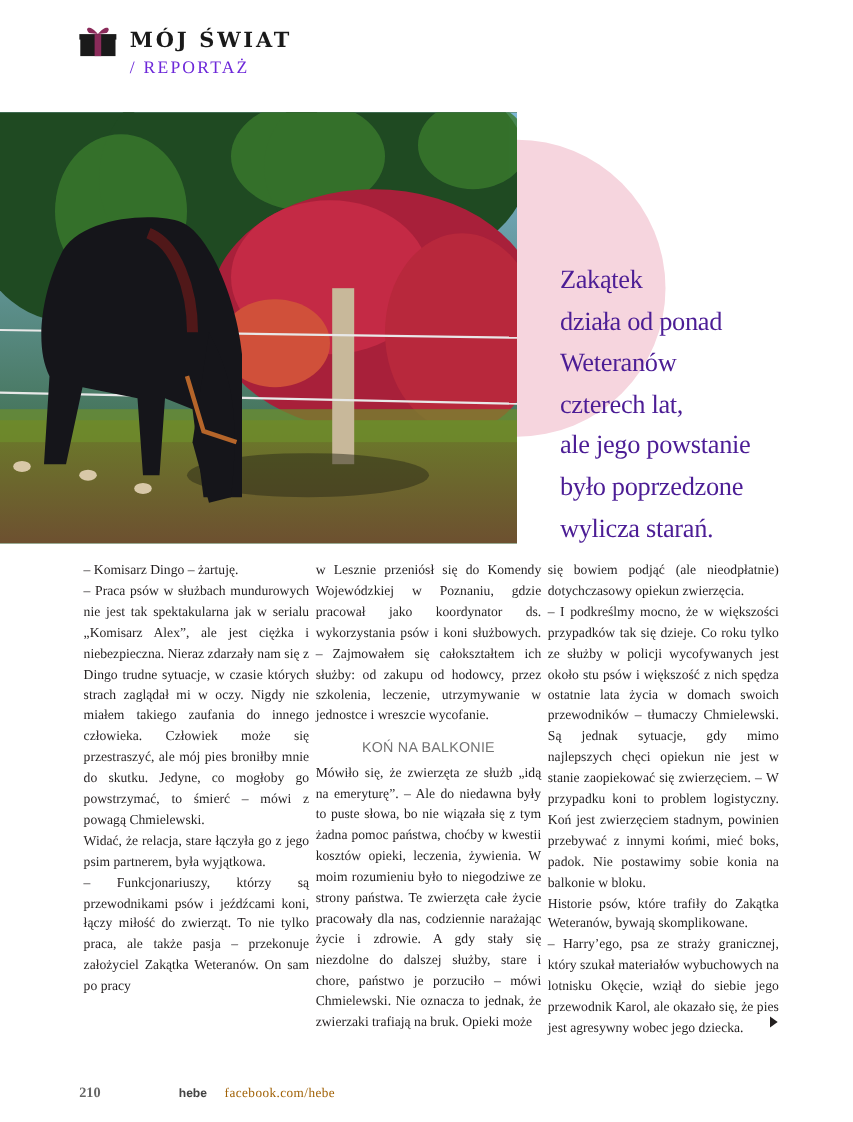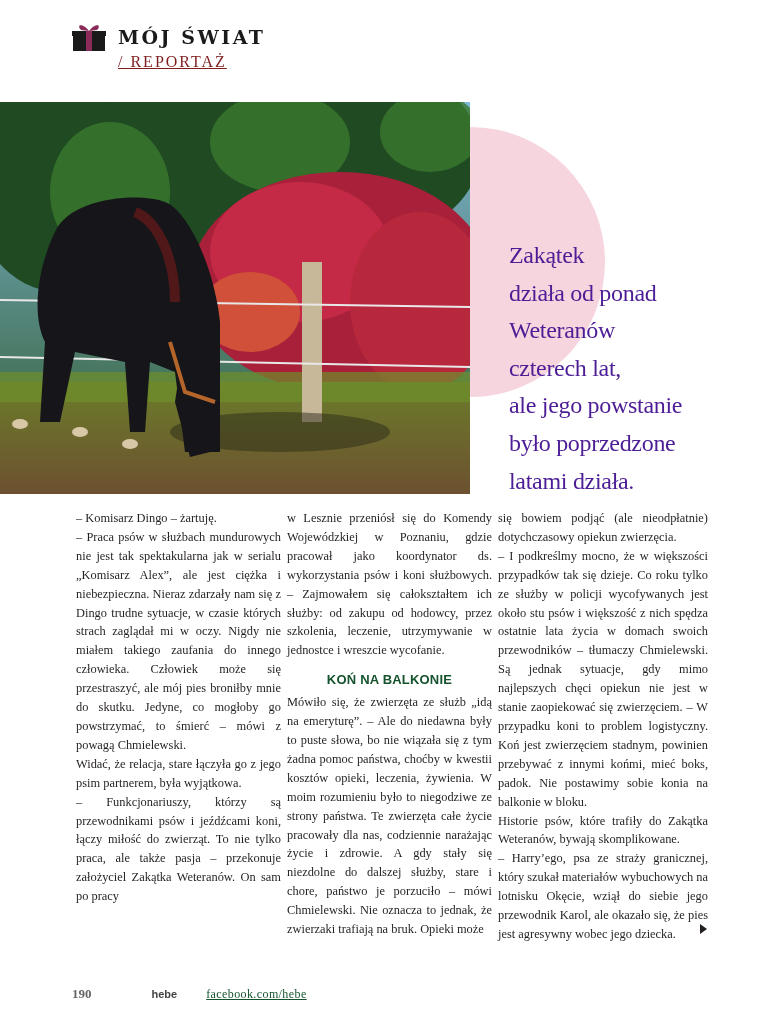--- a/index.html
+++ b/index.html
@@ -2,43 +2,43 @@
 <html><head>
 <meta charset="utf-8">
 <style>
   * { margin: 0; padding: 0; box-sizing: border-box; }
   html, body { width: 775px; height: 1020px; background: #ffffff; overflow: hidden; }
   body { position: relative; font-family: "Liberation Serif", serif; color: #231f20; }
 
   .header { position: absolute; left: 72px; top: 22px; }
   .gift-icon { position: absolute; left: 0; top: 0; width: 34px; height: 30px; }
   .section-title { position: absolute; left: 46px; top: 4px; font-family: "DejaVu Serif", serif; font-size: 19px; font-weight: bold; letter-spacing: 2.5px; color: #1a1a1a; white-space: nowrap; }
-  .section-sub { position: absolute; left: 46px; top: 31px; font-family: "Liberation Serif", serif; font-size: 16px; letter-spacing: 2px; color: #7f1d1d; white-space: nowrap; text-decoration: underline; }
+  .section-sub { position: absolute; left: 46px; top: 31px; font-family: "Liberation Serif", serif; font-size: 16px; letter-spacing: 2px; color: #6d28d9; white-space: nowrap; }
 
   .pink-circle { position: absolute; left: 335px; top: 127px; width: 270px; height: 270px; border-radius: 50%; background: #f6d5de; }
 
   .photo { position: absolute; left: 0; top: 102px; width: 470px; height: 392px; overflow: hidden; background: #2f5d2b; }
   .photo svg { display: block; }
 
   .pullquote { position: absolute; left: 509px; top: 237px; width: 250px; font-family: "Liberation Serif", serif; font-size: 24px; line-height: 37.6px; color: #4c1d95; letter-spacing: -0.3px; }
   .pullquote span { display: block; white-space: nowrap; }
 
   .col { position: absolute; top: 509px; width: 205px; font-family: "Liberation Serif", serif; font-size: 12.4px; line-height: 18.9px; color: #231f20; text-align: justify; }
   .col p { margin: 0; }
   .col1 { left: 76px; }
   .col2 { left: 287px; }
   .col3 { left: 498px; width: 210px; }
-  .subhead { font-family: "Liberation Sans", sans-serif; font-weight: bold; font-size: 13px; color: #14532d; text-align: center; margin: 11px 0 3px; letter-spacing: 0.2px; }
+  .subhead { font-family: "Liberation Sans", sans-serif; font-weight: normal; font-size: 13px; color: #737373; text-align: center; margin: 11px 0 3px; letter-spacing: 0.2px; }
 
   .continue-icon { position: absolute; left: 700px; top: 924px; width: 0; height: 0; border-top: 5px solid transparent; border-bottom: 5px solid transparent; border-left: 7px solid #231f20; }
 
   .footer { position: absolute; left: 72px; top: 984px; white-space: nowrap; }
   .page-number { font-family: "Liberation Serif", serif; font-size: 13px; font-weight: bold; color: #666; }
-  .brand { font-family: "Liberation Sans", sans-serif; font-size: 11px; font-weight: bold; color: #444; margin-left: 8px; padding-left: 48px; }
-  .fb-link { font-family: "Liberation Serif", serif; font-size: 12px; color: #14532d; margin-left: 25px; letter-spacing: 0.4px; text-decoration: underline; }
+  .brand { font-family: "Liberation Sans", sans-serif; font-size: 11px; font-weight: bold; color: #444; margin-left: 19px; padding-left: 48px; }
+  .fb-link { font-family: "Liberation Serif", serif; font-size: 12px; color: #a16207; margin-left: 12px; letter-spacing: 0.4px; }
 </style>
 </head>
 <body>
 
 <div class="header">
   <svg class="gift-icon" viewBox="0 0 34 30" width="34" height="30">
     <rect x="1" y="10" width="32" height="19" fill="#1a1a1a"></rect>
     <rect x="0" y="9" width="34" height="5" fill="#1a1a1a"></rect>
     <rect x="14" y="9" width="6" height="20" fill="#8a2b5a"></rect>
     <path d="M17 9 C 10 0, 4 3, 9 8 Z" fill="#8a2b5a"></path>
@@ -106,21 +106,21 @@
   </svg>
 </div>
 
 <div class="pullquote">
   <span>Zakątek</span>
   <span>działa od ponad</span>
   <span>Weteranów</span>
   <span>czterech lat,</span>
   <span>ale jego powstanie</span>
   <span>było poprzedzone</span>
-  <span>latami działa.</span>
+  <span>wylicza starań.</span>
 </div>
 
 <div class="col col1">
   <p>– Komisarz Dingo – żartuję.</p>
   <p>– Praca psów w służbach mundurowych nie jest tak spektakularna jak w serialu „Komisarz Alex”, ale jest ciężka i niebezpieczna. Nieraz zdarzały nam się z Dingo trudne sytuacje, w czasie których strach zaglądał mi w oczy. Nigdy nie miałem takiego zaufania do innego człowieka. Człowiek może się przestraszyć, ale mój pies broniłby mnie do skutku. Jedyne, co mogłoby go powstrzymać, to śmierć – mówi z powagą Chmielewski.</p>
   <p>Widać, że relacja, stare łączyła go z jego psim partnerem, była wyjątkowa.</p>
   <p>– Funkcjonariuszy, którzy są przewodnikami psów i jeźdźcami koni, łączy miłość do zwierząt. To nie tylko praca, ale także pasja – przekonuje założyciel Zakątka Weteranów. On sam po pracy</p>
 </div>
 
 <div class="col col2">
@@ -132,16 +132,16 @@
 <div class="col col3">
   <p>się bowiem podjąć (ale nieodpłatnie) dotychczasowy opiekun zwierzęcia.</p>
   <p>– I podkreślmy mocno, że w większości przypadków tak się dzieje. Co roku tylko ze służby w policji wycofywanych jest około stu psów i większość z nich spędza ostatnie lata życia w domach swoich przewodników – tłumaczy Chmielewski. Są jednak sytuacje, gdy mimo najlepszych chęci opiekun nie jest w stanie zaopiekować się zwierzęciem. – W przypadku koni to problem logistyczny. Koń jest zwierzęciem stadnym, powinien przebywać z innymi końmi, mieć boks, padok. Nie postawimy sobie konia na balkonie w bloku.</p>
   <p>Historie psów, które trafiły do Zakątka Weteranów, bywają skomplikowane.</p>
   <p>– Harry’ego, psa ze straży granicznej, który szukał materiałów wybuchowych na lotnisku Okęcie, wziął do siebie jego przewodnik Karol, ale okazało się, że pies jest agresywny wobec jego dziecka.</p>
 </div>
 
 <div class="continue-icon"></div>
 
 <div class="footer">
-  <span class="page-number">190</span>
+  <span class="page-number">210</span>
   <span class="brand">hebe</span>
   <span class="fb-link">facebook.com/hebe</span>
 </div>
 
 </body></html>

